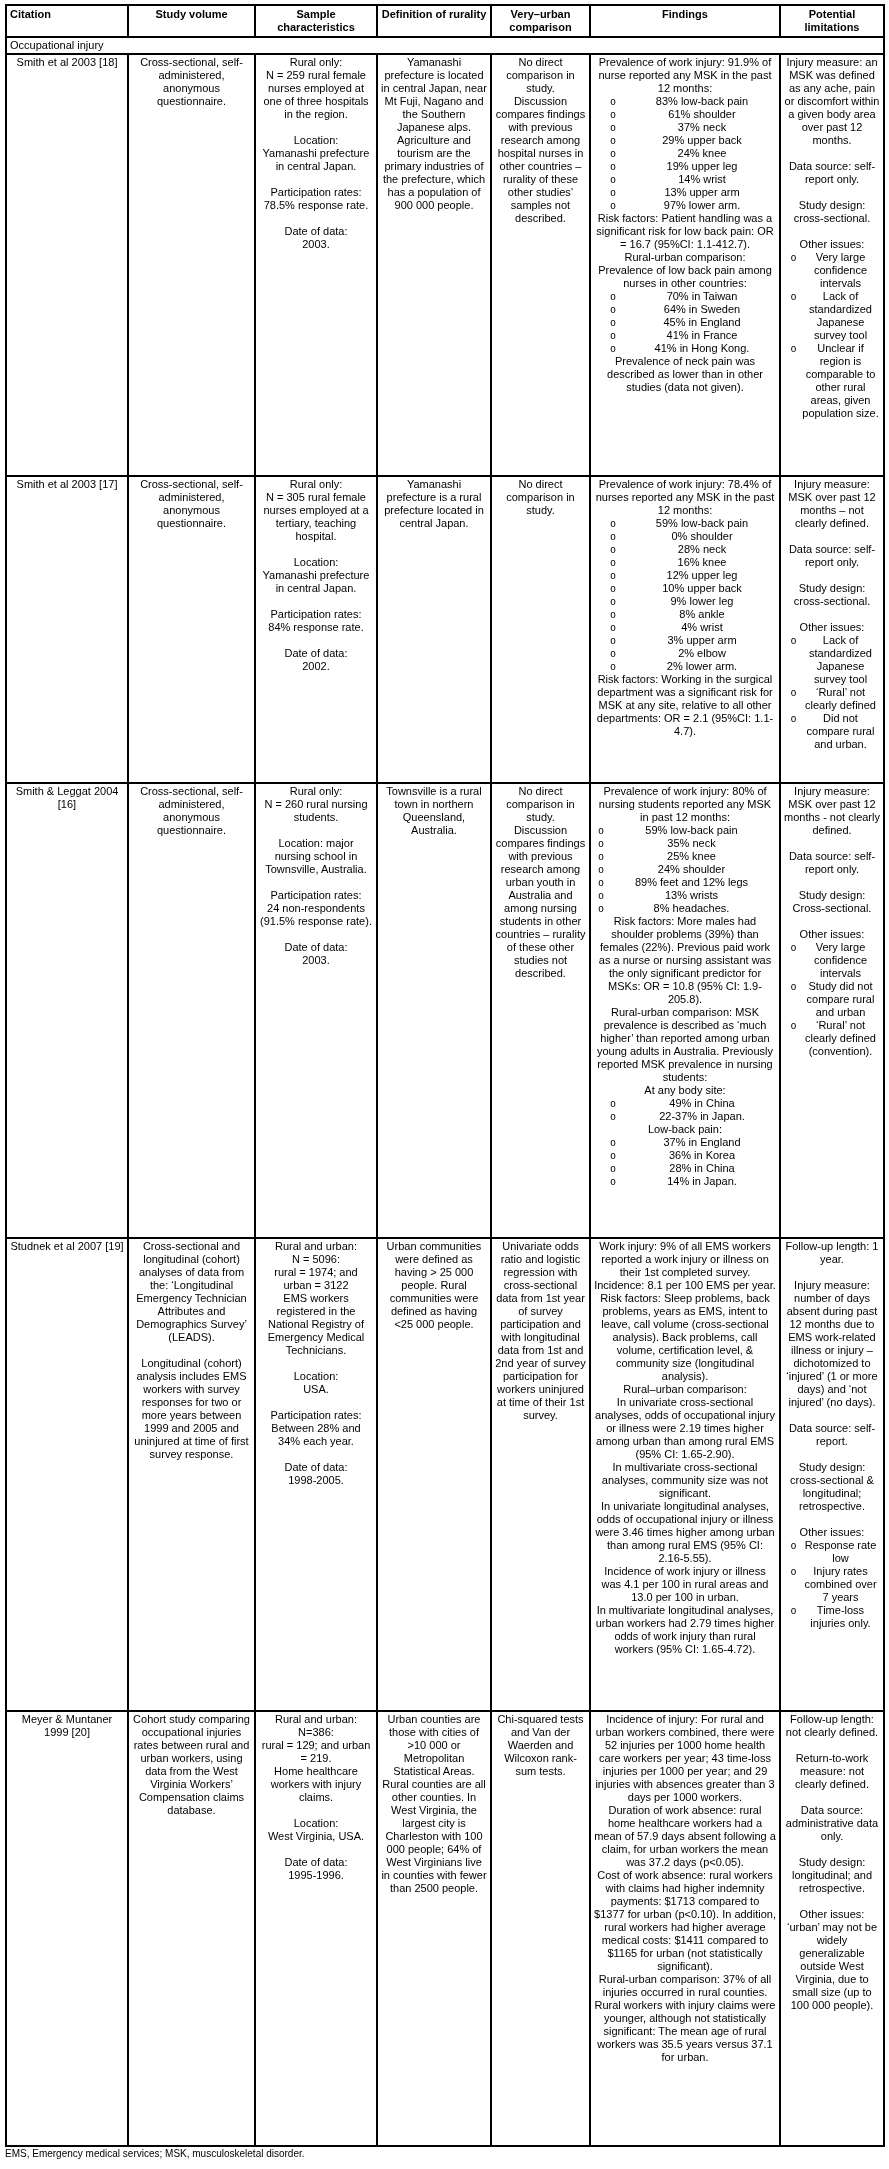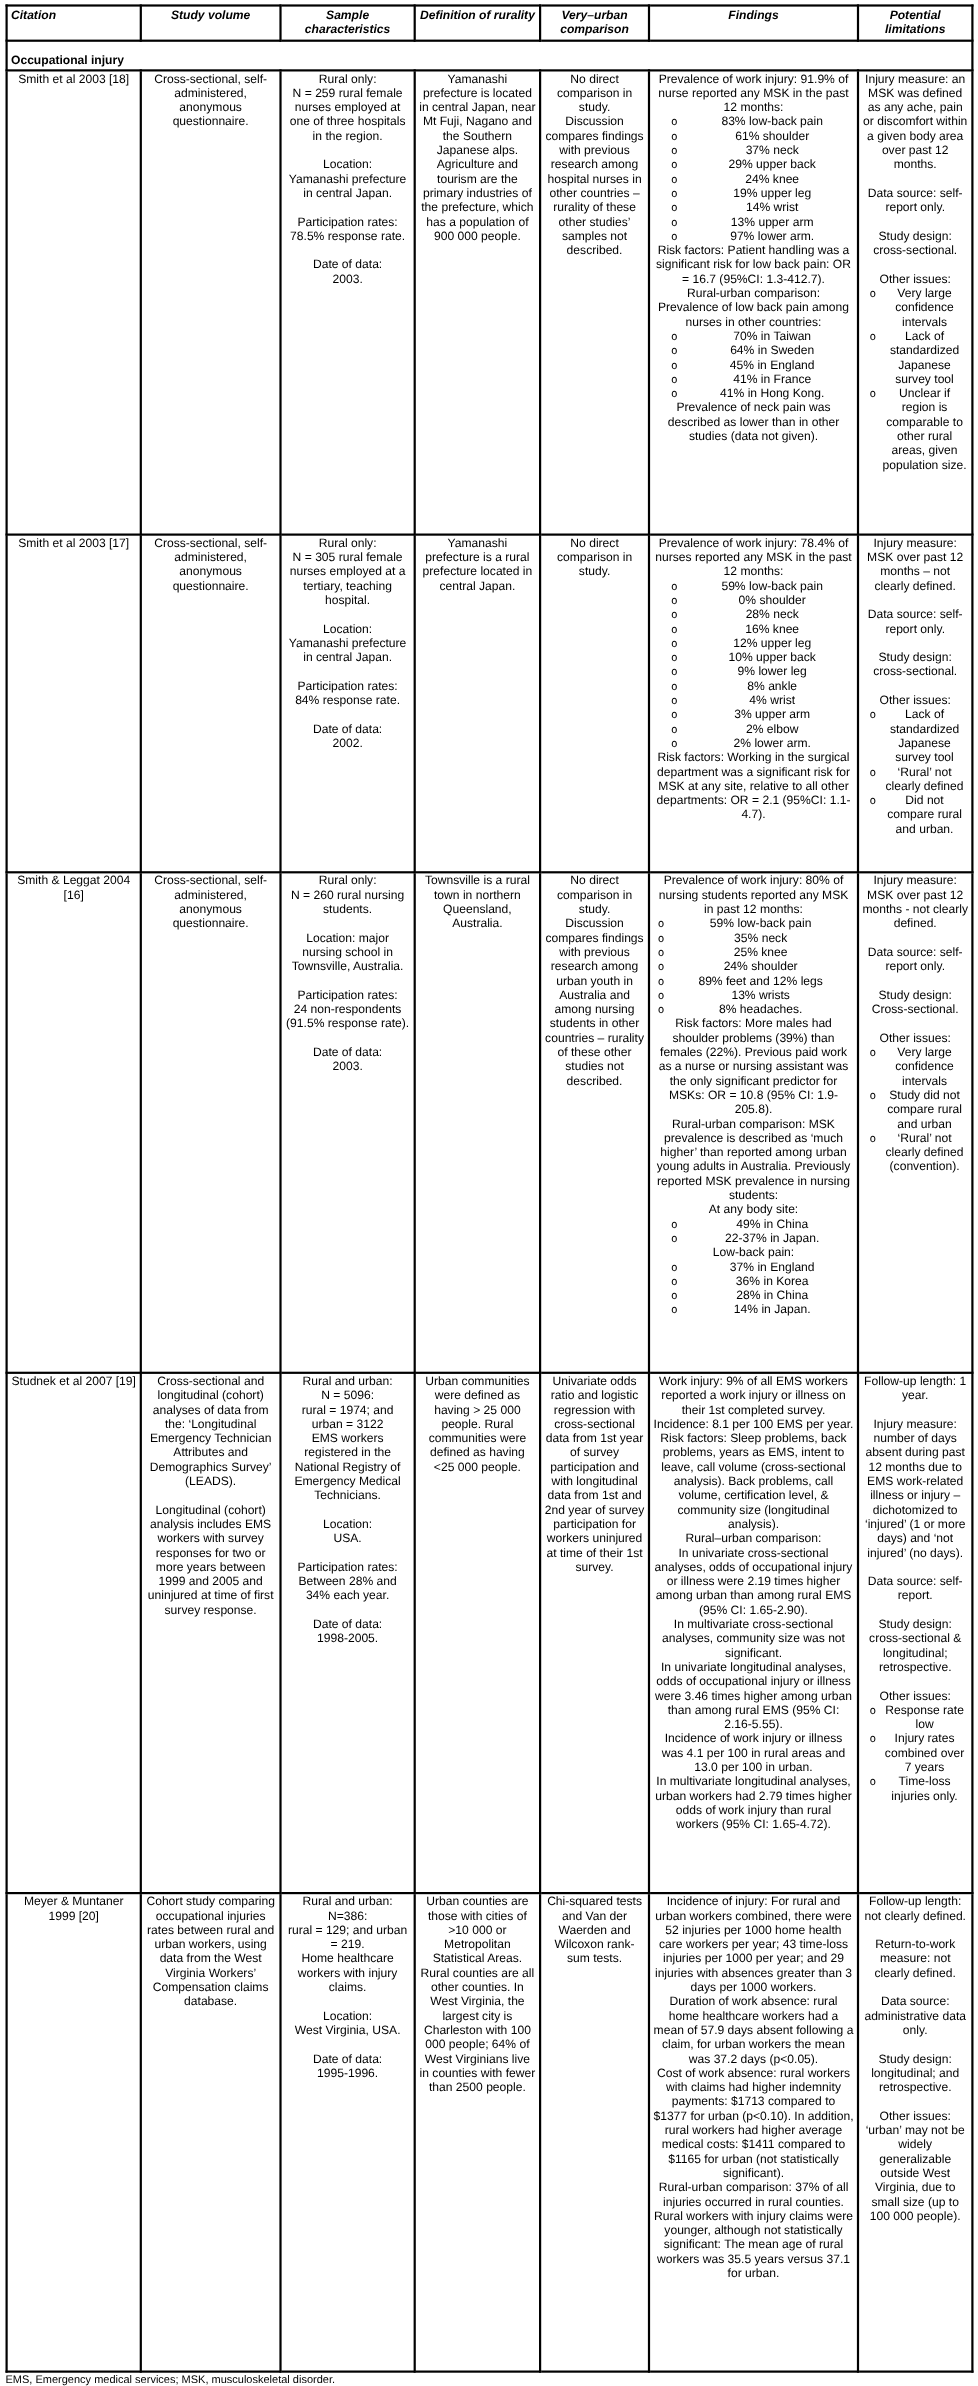--- a/index.html
+++ b/index.html
@@ -1,23 +1,23 @@
 <!DOCTYPE html>
 <html><head>
 <meta charset="utf-8">
 <style>
   html,body{margin:0;padding:0;background:#fff;color:#000;
     font-family:"Liberation Sans","DejaVu Sans",sans-serif;}
   .page{width:889px;background:#fff;}
   table.review{border-collapse:collapse;table-layout:fixed;margin:4px 0 0 5px;width:878px;}
   th,td{border:2px solid #000;vertical-align:top;padding:1px 3px 2px 3px;
     font-size:11px;line-height:13px;word-wrap:break-word;}
-  th{font-weight:bold;text-align:center;padding-top:2px;padding-bottom:2px;font-style:italic;}
+  th{font-weight:bold;text-align:center;padding-top:2px;padding-bottom:2px;}
   th.first{text-align:left;}
-  tr.section td{font-weight:bold;padding-top:11px;padding-bottom:1px;margin-top:48px;}
+  tr.section td{font-weight:normal;padding-top:1px;padding-bottom:1px;margin-top:48px;}
   .cell{min-height:0;text-align:center;}
   .para{white-space:pre-line;}
   .bullet{display:flex;align-items:flex-start;}
   .bullet .m{font-family:"DejaVu Sans Mono","Liberation Mono",monospace;
     font-size:10px;line-height:13px;flex:0 0 auto;}
   .list.wide .m{flex-basis:34px;padding-left:4px;box-sizing:border-box;}
   .list.mid  .m{flex-basis:17px;padding-left:2px;box-sizing:border-box;}
   .list.narrow .m{flex-basis:13px;padding-left:1px;box-sizing:border-box;}
   .bullet .bt{flex:1 1 auto;}
   .footnote{margin:1px 0 2px 5px;font-size:10px;line-height:12px;}
@@ -122,21 +122,21 @@
                 </div>
                 <div class="bullet">
                   <span class="m">o</span>
                   <span class="bt">13% upper arm</span>
                 </div>
                 <div class="bullet">
                   <span class="m">o</span>
                   <span class="bt">97% lower arm.</span>
                 </div>
               </div>
-              <div class="para">Risk factors: Patient handling was a significant risk for low back pain: OR = 16.7 (95%CI: 1.3-412.7).
+              <div class="para">Risk factors: Patient handling was a significant risk for low back pain: OR = 16.7 (95%CI: 1.1-412.7).
 Rural-urban comparison:
 Prevalence of low back pain among nurses in other countries:</div>
               <div class="list wide">
                 <div class="bullet">
                   <span class="m">o</span>
                   <span class="bt">70% in Taiwan</span>
                 </div>
                 <div class="bullet">
                   <span class="m">o</span>
                   <span class="bt">64% in Sweden</span>

